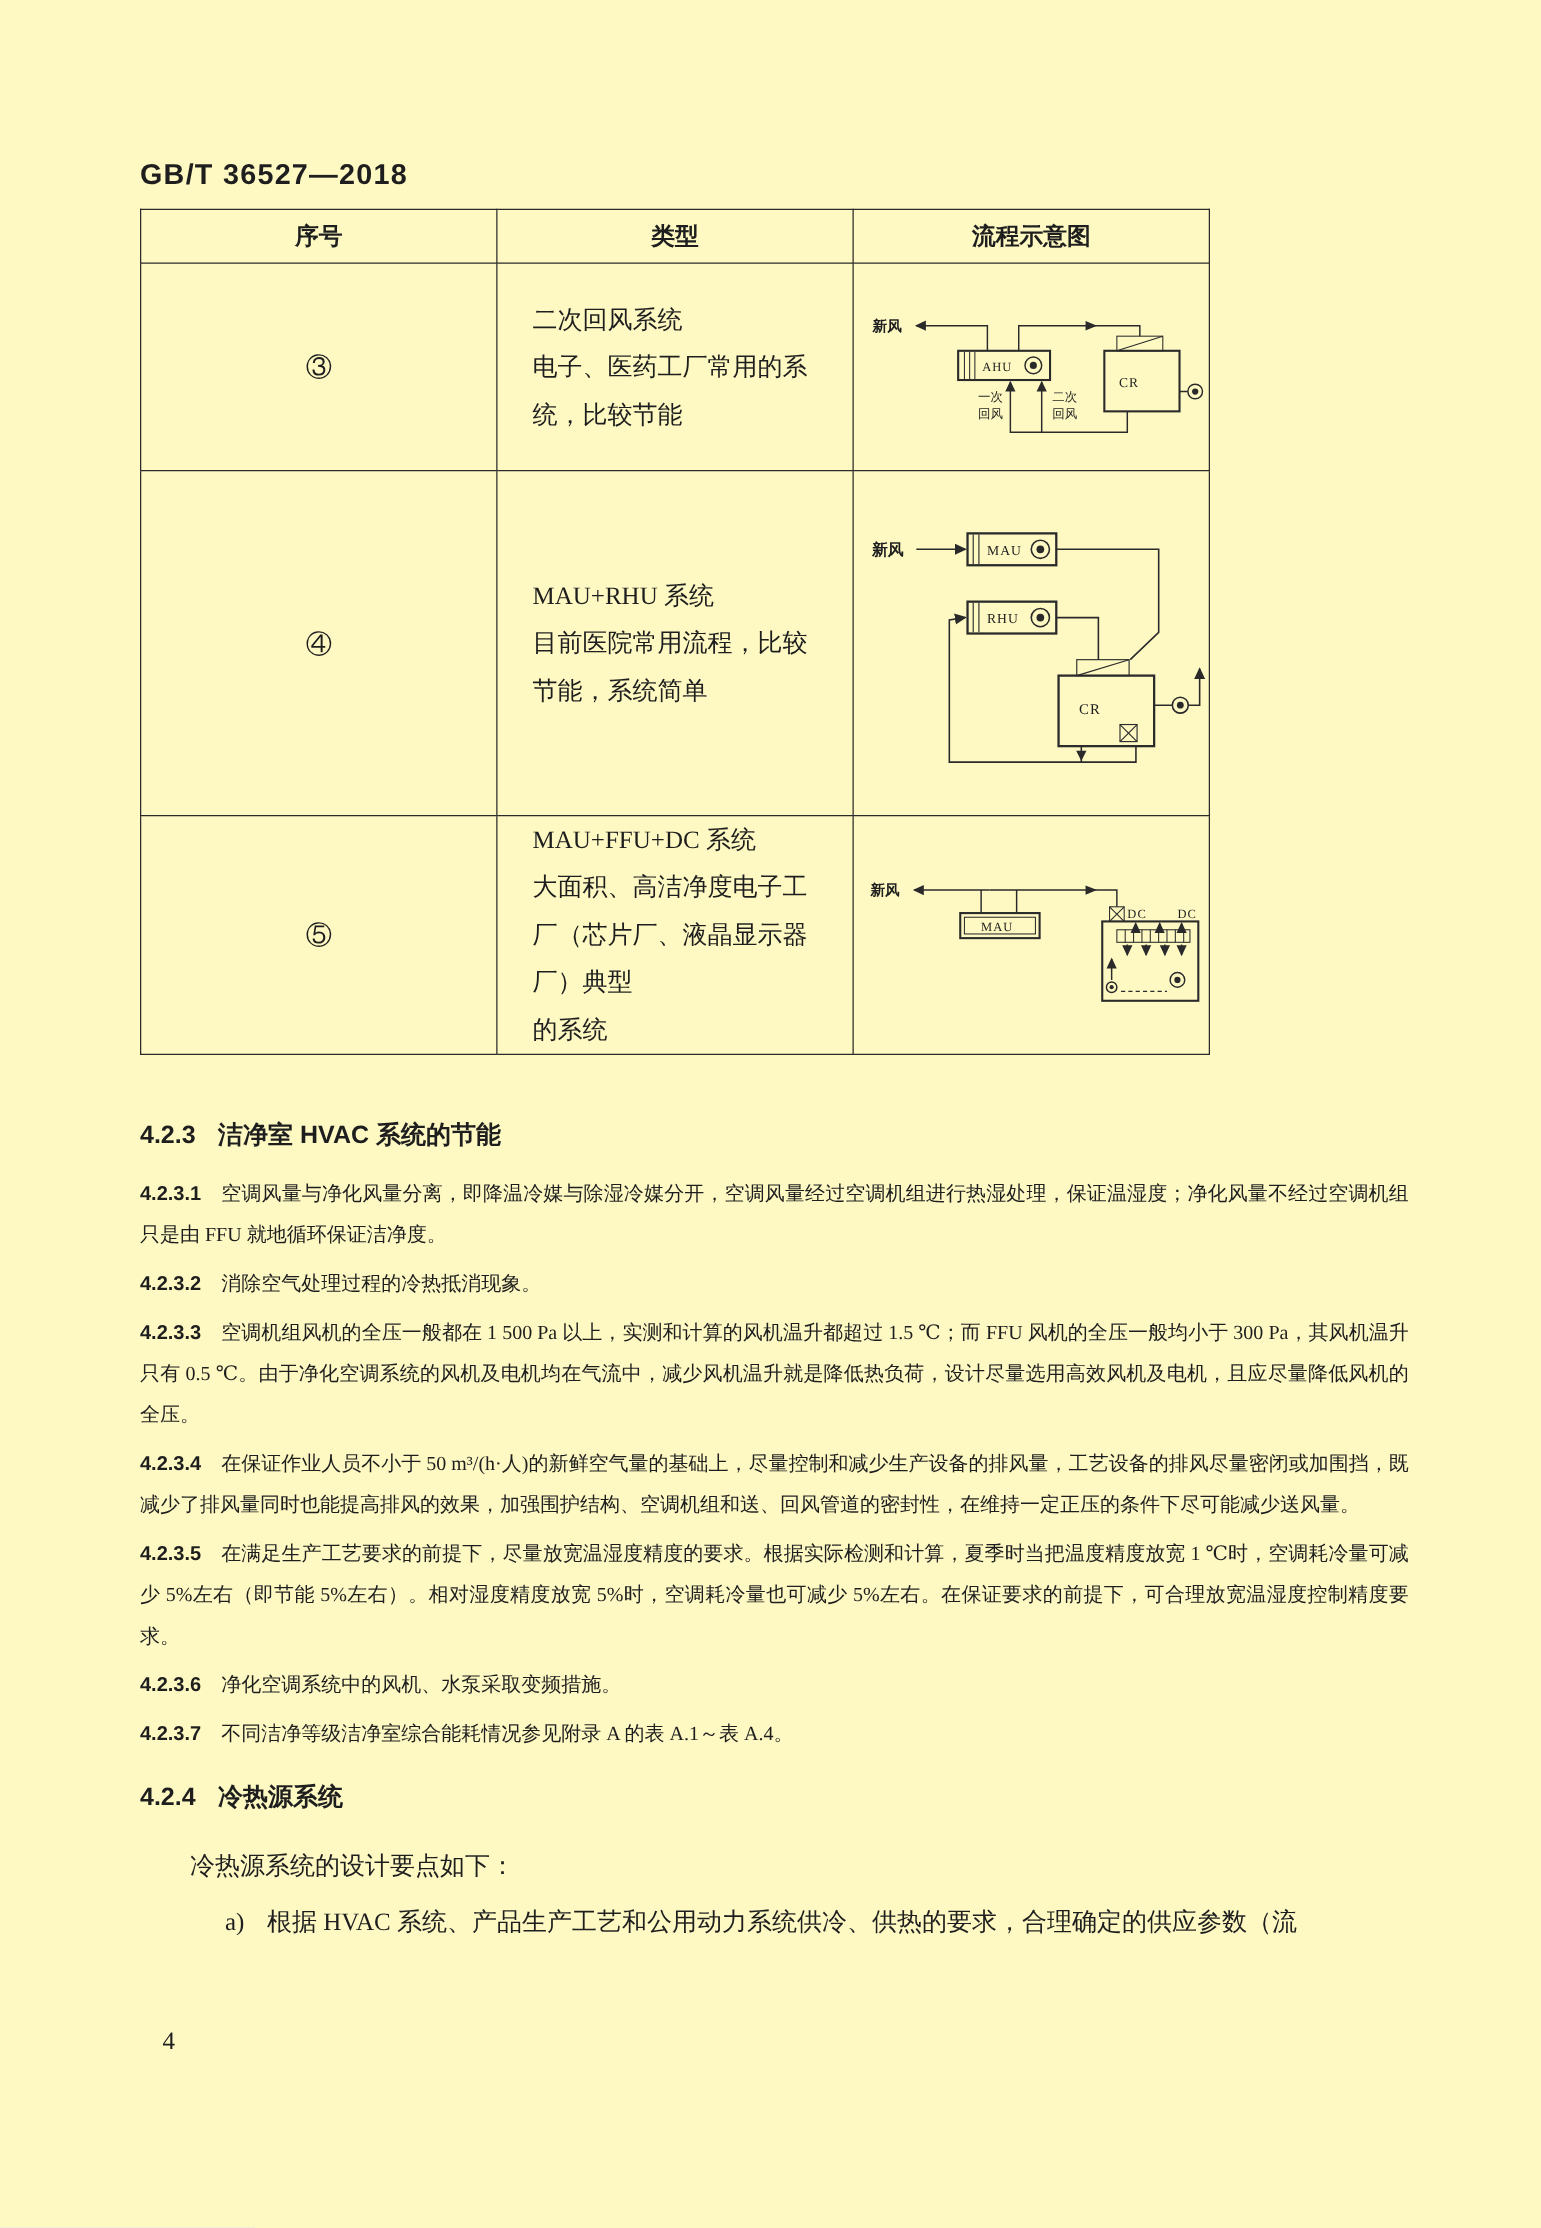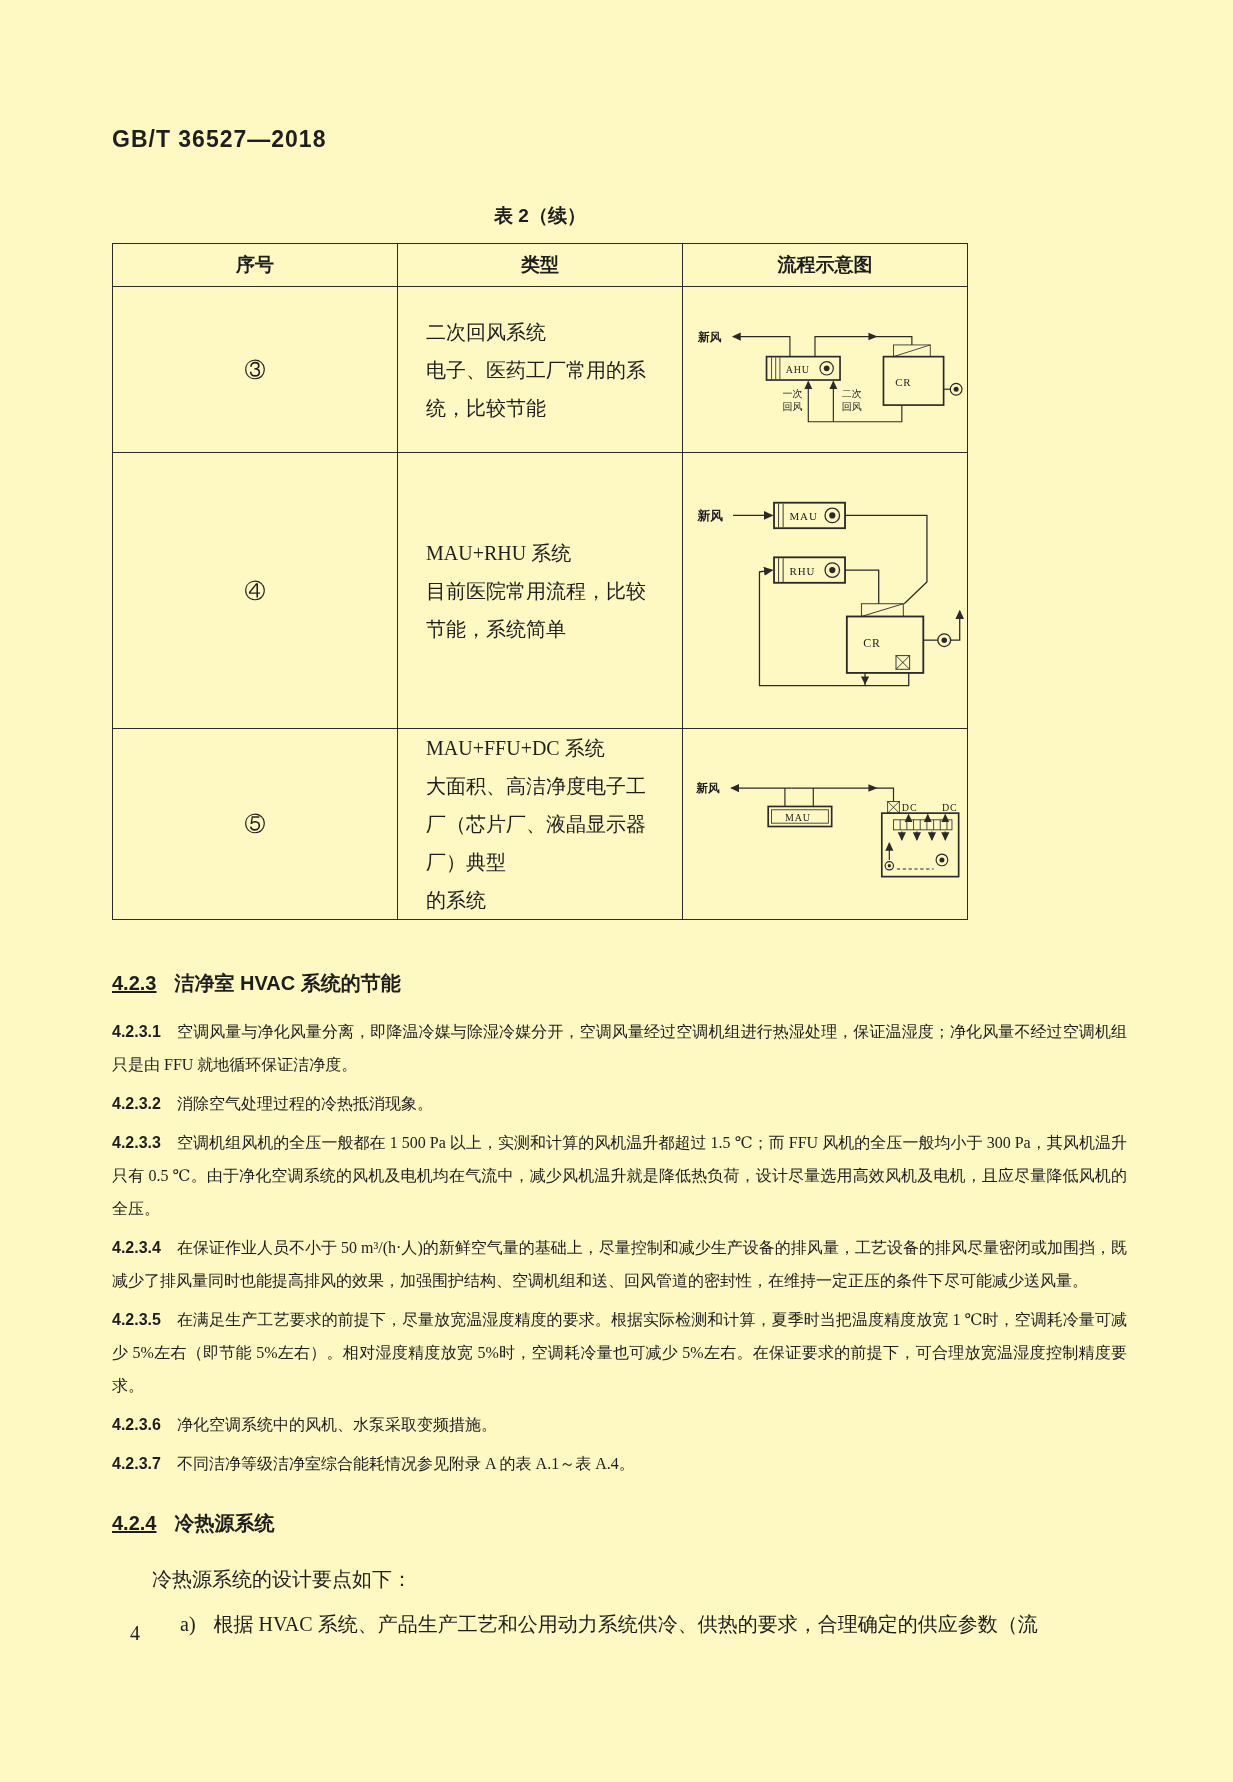--- a/index.html
+++ b/index.html
@@ -45,22 +45,22 @@
   svg text{fill:#1e1e1e;font-family:"Liberation Serif","DejaVu Serif",serif;}
   svg .zh{font-size:14px;font-weight:600;}
   svg .zh-s{font-size:12px;}
   svg .lab{font-size:12px;letter-spacing:1px;}
   svg .lab-b{font-size:13px;letter-spacing:1px;}
   
   .sec-h{
     margin-top:50px;font-family:"Liberation Sans","DejaVu Sans",sans-serif;
     font-weight:bold;font-size:20px;
   }
-  .sec-h .num{margin-right:18px;text-decoration:underline;}
-  .sec-h2{margin-top:30px;margin-bottom:26px;}
+  .sec-h .num{margin-right:18px;}
+  .sec-h2{margin-top:20px;margin-bottom:26px;}
   .clause{
     margin:6px 0;font-size:16px;line-height:33px;text-align:justify;
   }
   .clause:first-of-type{margin-top:18px;}
   .cnum{
     font-family:"Liberation Sans","DejaVu Sans",sans-serif;font-weight:bold;
     margin-right:16px;white-space:nowrap;
   }
   .intro-line{font-size:20px;line-height:33px;margin:0 0 6px 0;text-indent:2em;}
   .list-item{
@@ -70,21 +70,20 @@
   .page-num{position:absolute;left:130px;top:1622px;font-size:20px;}
 </style>
 </head>
 <body>
 
 <div class="page">
   <div class="content">
 
     <div class="doc-code">GB/T 36527—2018</div>
 
-    <div class="table-title">表 2（续）</div>
 
     <table class="std">
       <tbody>
           <tr>
         <th>序号</th>
         <th>类型</th>
         <th>流程示意图</th>
       </tr>
 
       <tr class="r3">

